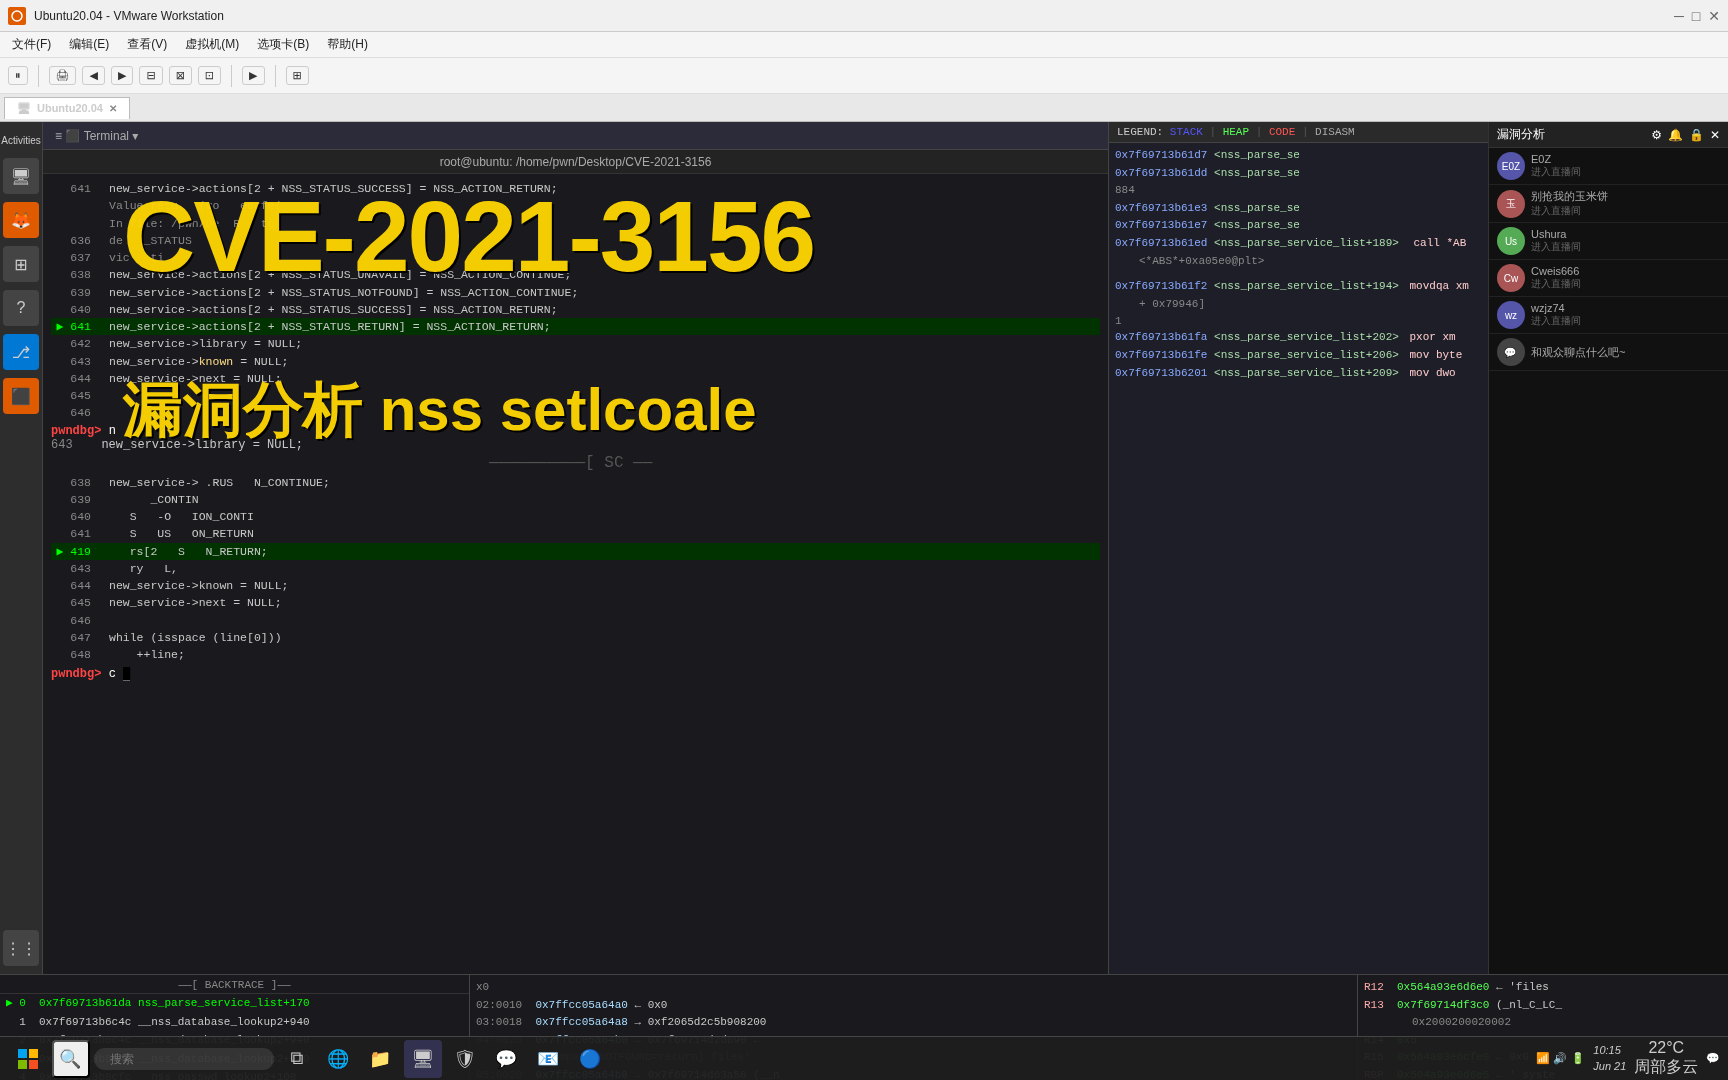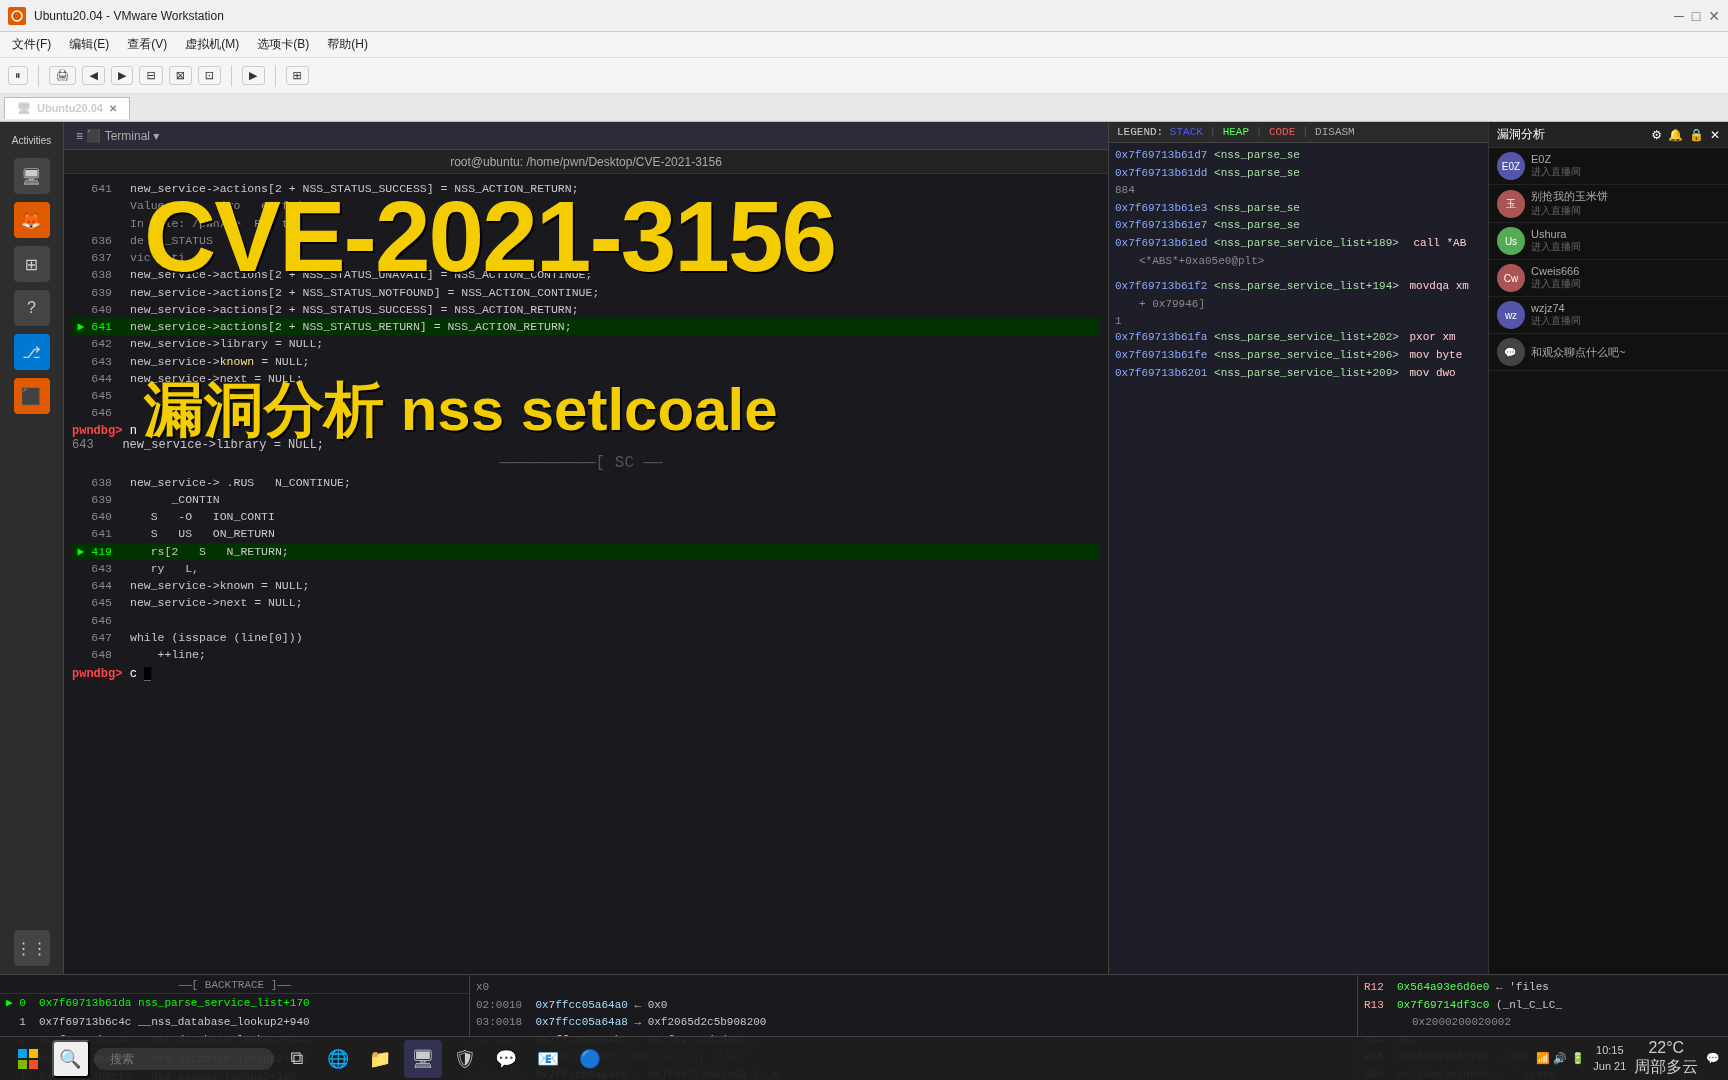--- a/index.html
+++ b/index.html
@@ -88,21 +88,21 @@
     }
 
     
     #main-content {
       display: flex;
       height: calc(1080px - 32px - 26px - 36px - 28px - 32px - 30px);
     }
 
     
     #left-sidebar {
-      width: 64px;
+      width: 43px;
       background: #2d2d2d;
       display: flex;
       flex-direction: column;
       align-items: center;
       padding: 8px 0;
       gap: 8px;
       border-right: 1px solid #444;
     }
     .sidebar-icon {
       width: 36px; height: 36px;
@@ -374,21 +374,21 @@
       width: 180px;
     }
     .taskbar-right {
       margin-left: auto;
       display: flex;
       align-items: center;
       gap: 8px;
       font-size: 11px;
       color: #ccc;
     }
-    .taskbar-clock { text-align: center; line-height: 1.4; }
+    .taskbar-clock { text-align: left; line-height: 1.4; font-style: italic; }
     .notification-area { display: flex; gap: 4px; align-items: center; }
   </style>
 </head>
 <body>
 
 <div id="title-bar">
   <div style="width:18px;height:18px;background:#e05a00;border-radius:2px;display:flex;align-items:center;justify-content:center;">
     <svg width="12" height="12" viewBox="0 0 12 12">
         <circle cx="6" cy="6" r="5" fill="none" stroke="#fff" stroke-width="1.5"></circle>
       </svg>

